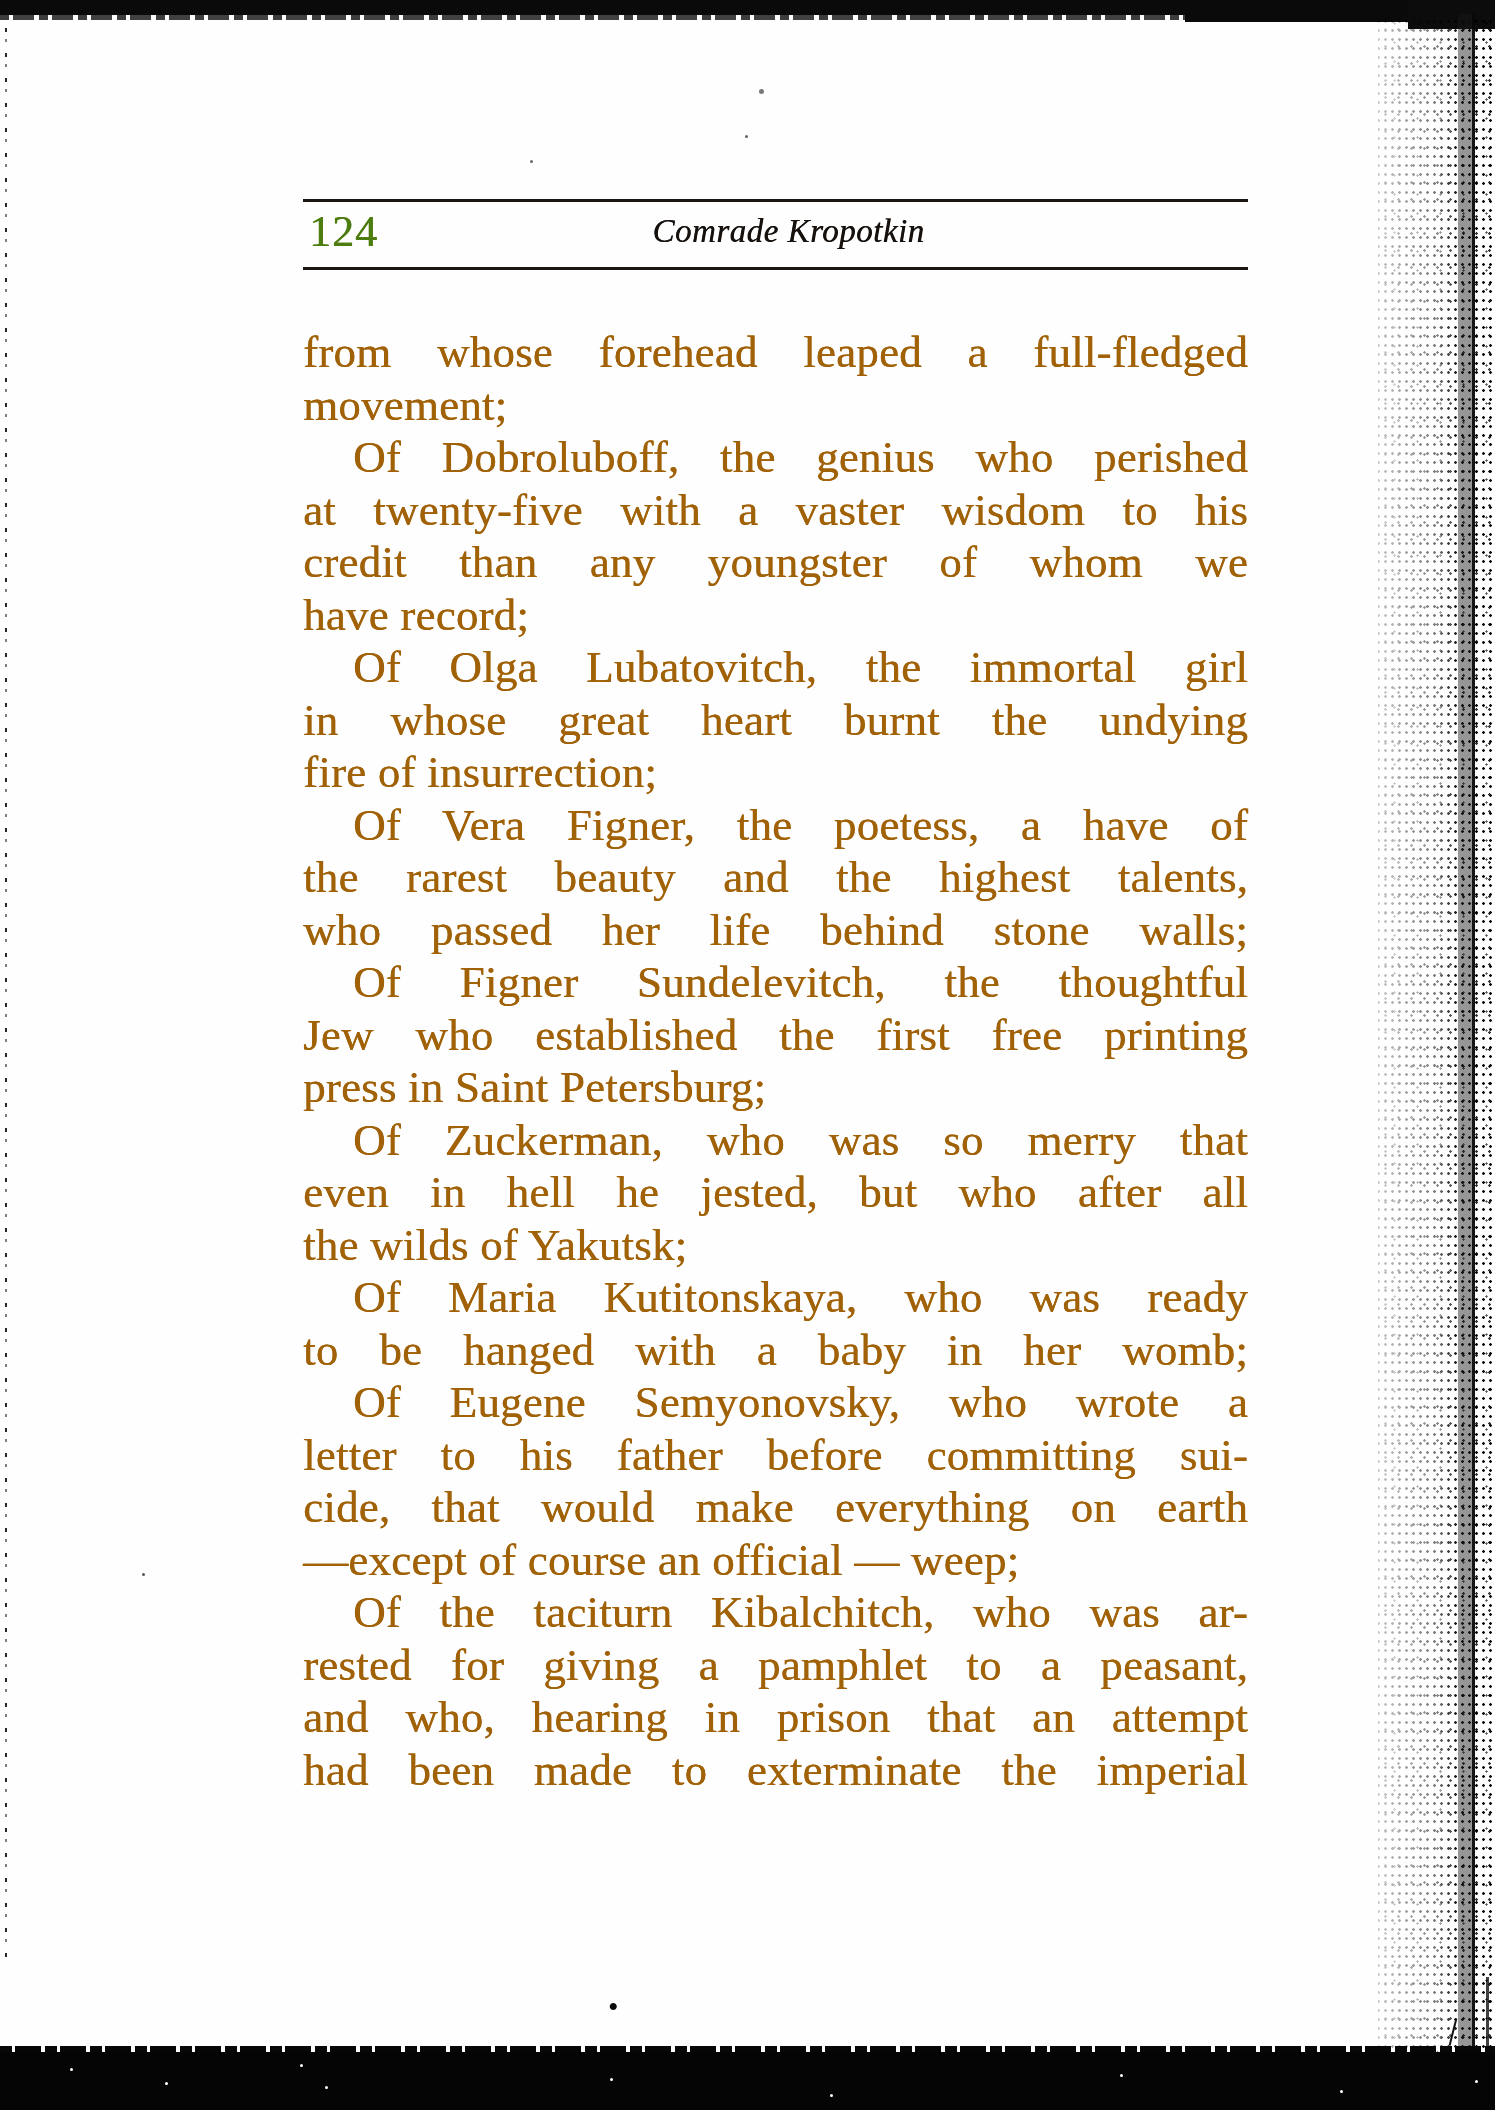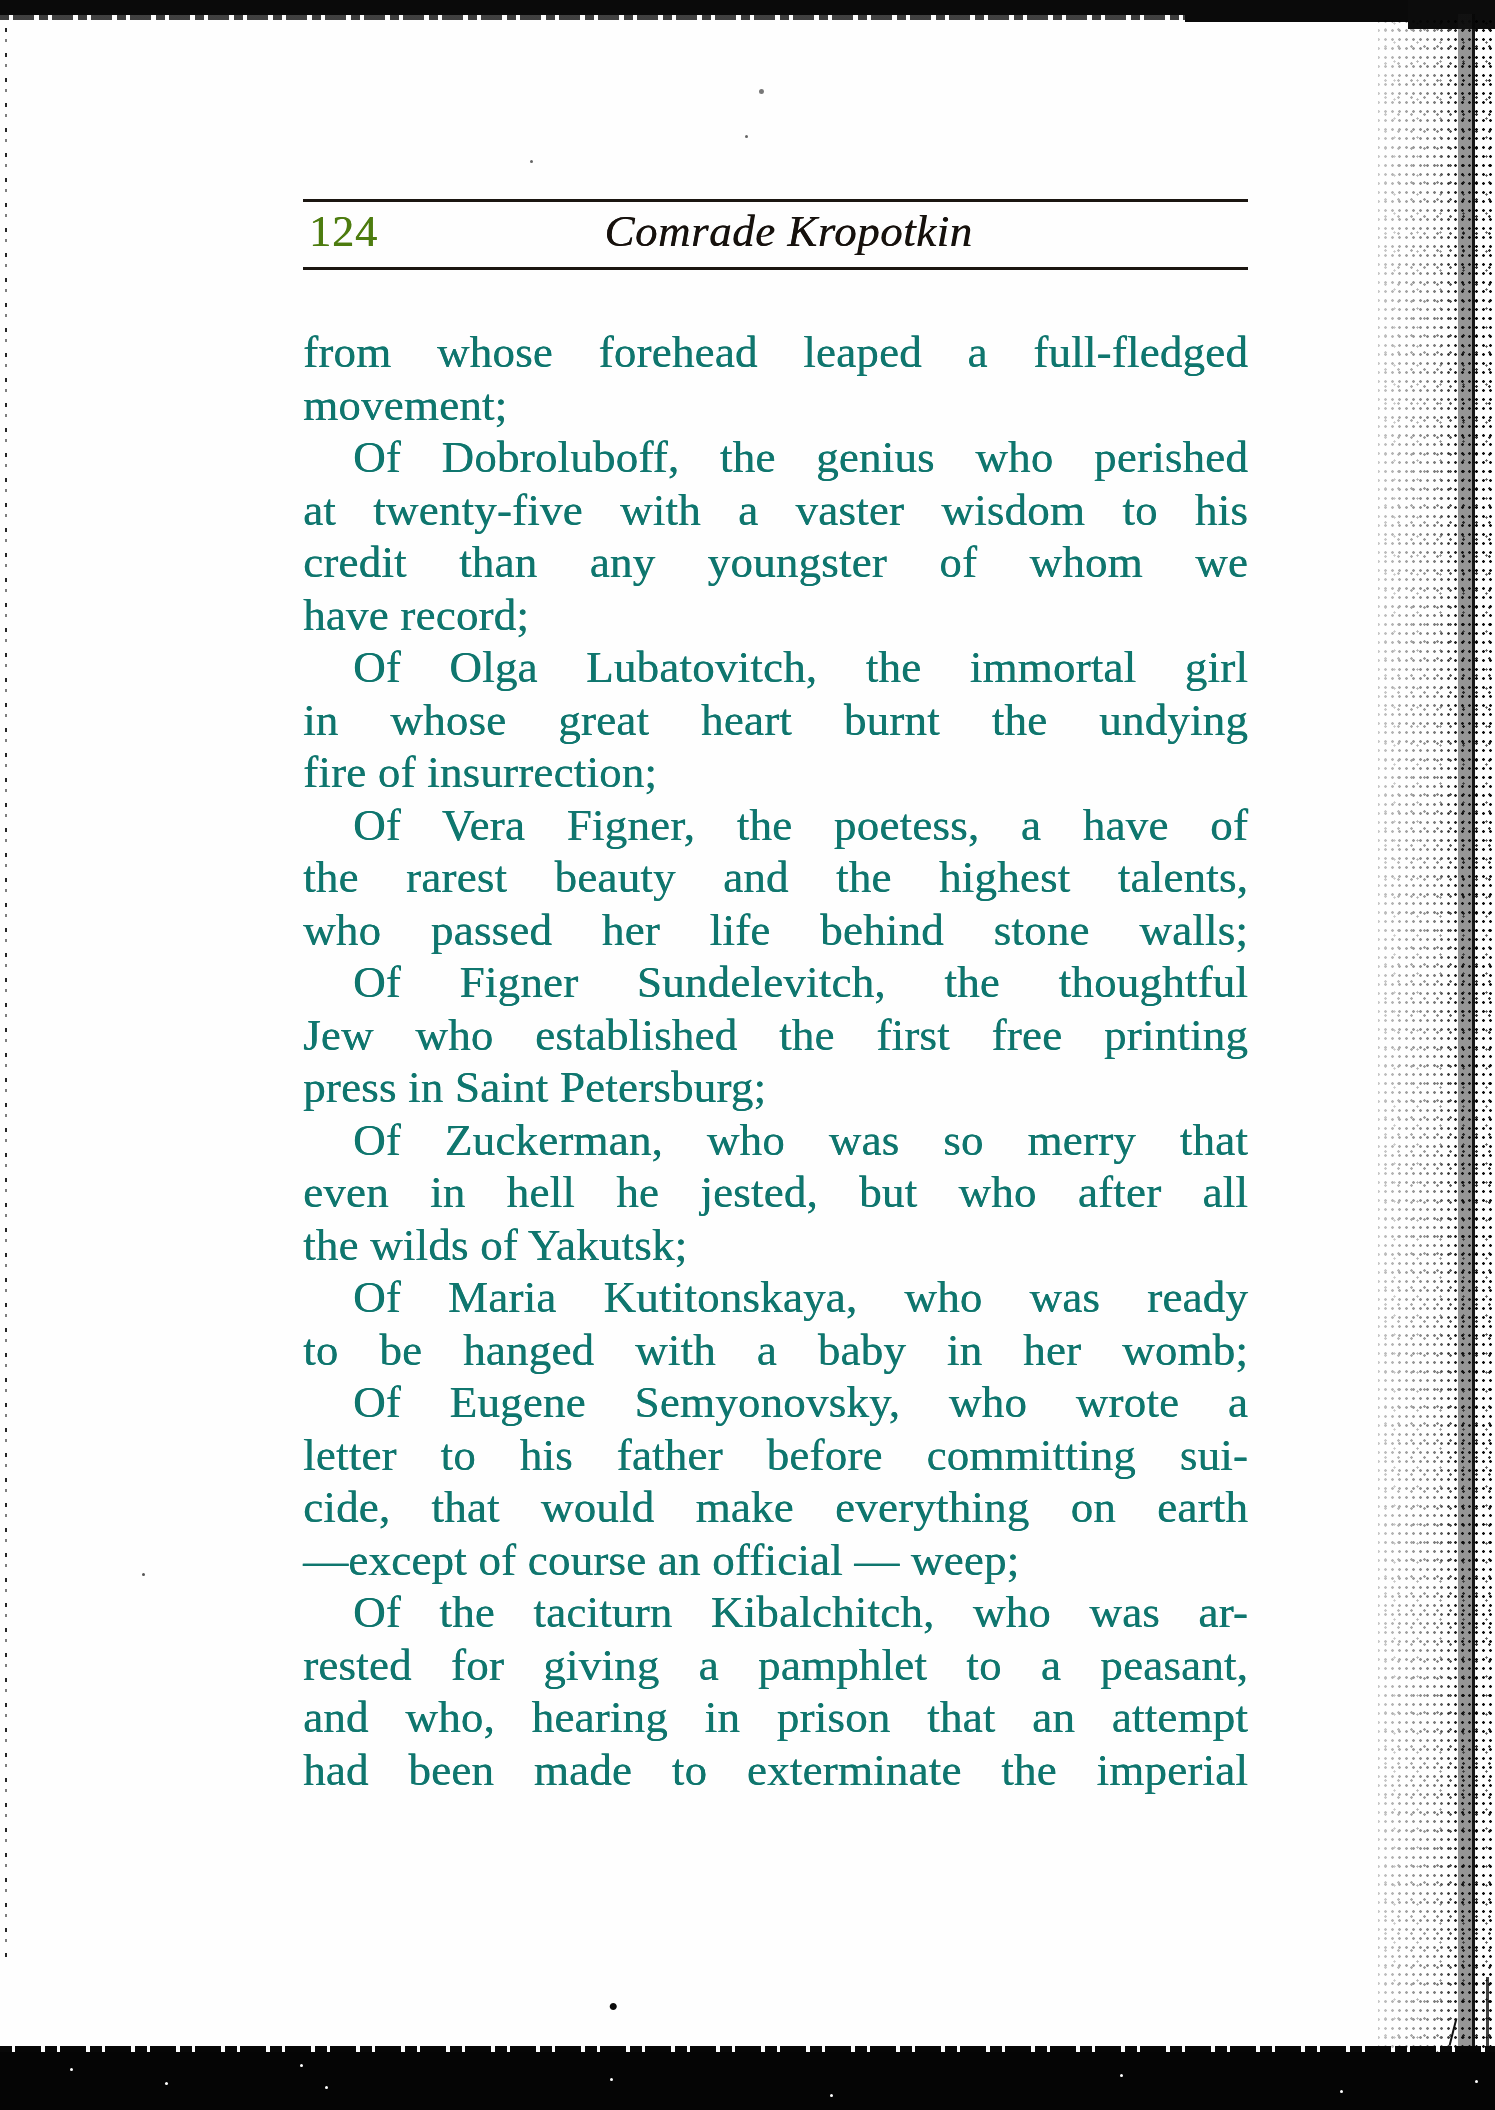--- a/index.html
+++ b/index.html
@@ -57,28 +57,28 @@
   .rule{position:absolute;left:303px;width:945px;height:3px;background:#1b1611;}
   .rule1{top:199px;}
   .rule2{top:267px;}
   .page-number{
     position:absolute;left:309px;top:207px;
     font-size:44px;line-height:50px;color:#4d7c0f;
     text-shadow:.4px 0 currentColor;letter-spacing:1px;
   }
   .running-title{
     position:absolute;left:303px;top:205px;width:945px;box-sizing:border-box;padding-left:26px;
-    text-align:center;font-style:italic;font-size:45px;line-height:52px;color:#16110d;
+    text-align:center;font-style:italic;font-size:33px;line-height:52px;color:#16110d;
     text-shadow:.4px 0 currentColor;letter-spacing:.5px;
   }
 
   
   .body-text{
     position:absolute;left:303px;top:326px;width:945px;
-    font-size:45px;line-height:52.5px;color:#0f766e;
+    font-size:45px;line-height:52.5px;color:#a16207;
     letter-spacing:.2px;text-shadow:.4px 0 currentColor;
   }
   .bl{text-align:justify;text-align-last:justify;}
   .bl.end{text-align-last:left;}
   .bl.ind{text-indent:50px;}
 
   .center-dot{
     position:absolute;left:608px;top:1992px;width:10px;height:30px;
     font-size:30px;line-height:30px;color:#0a0a0a;text-align:center;
   }

